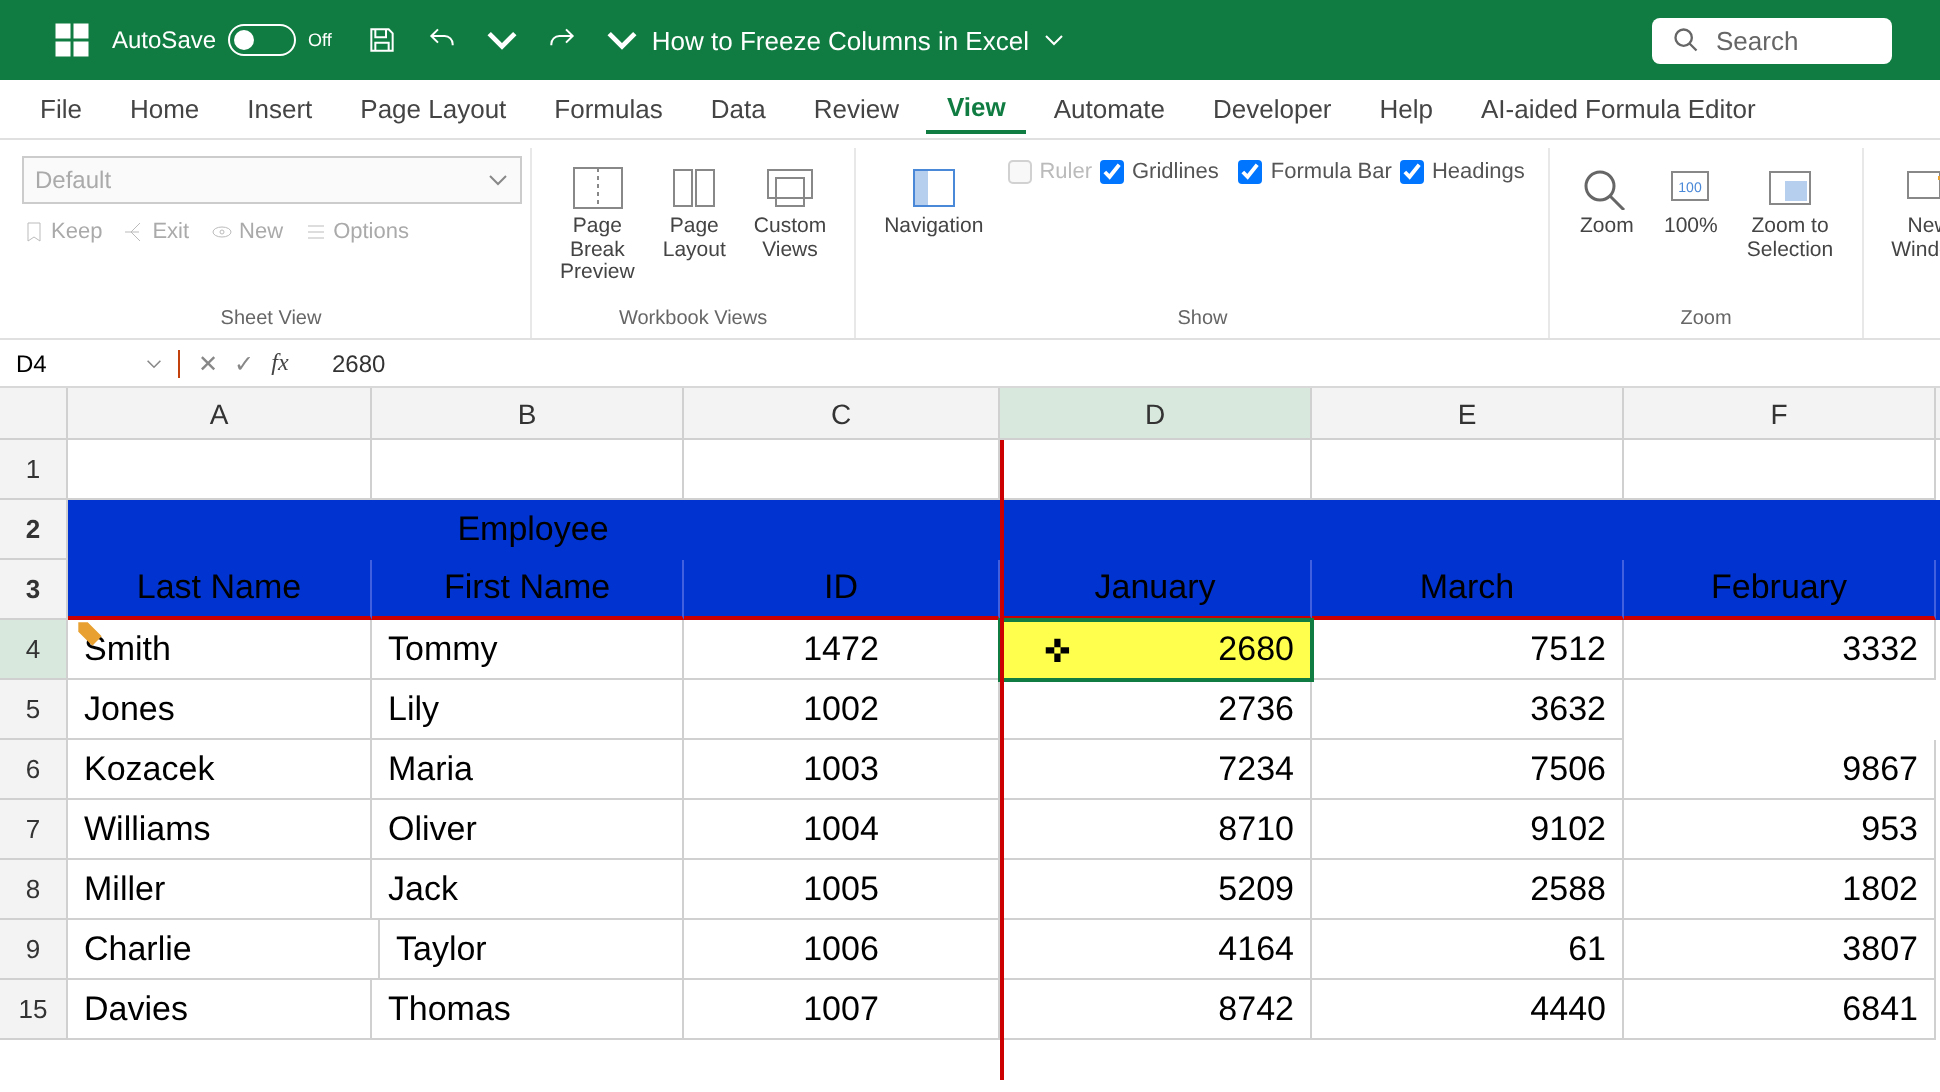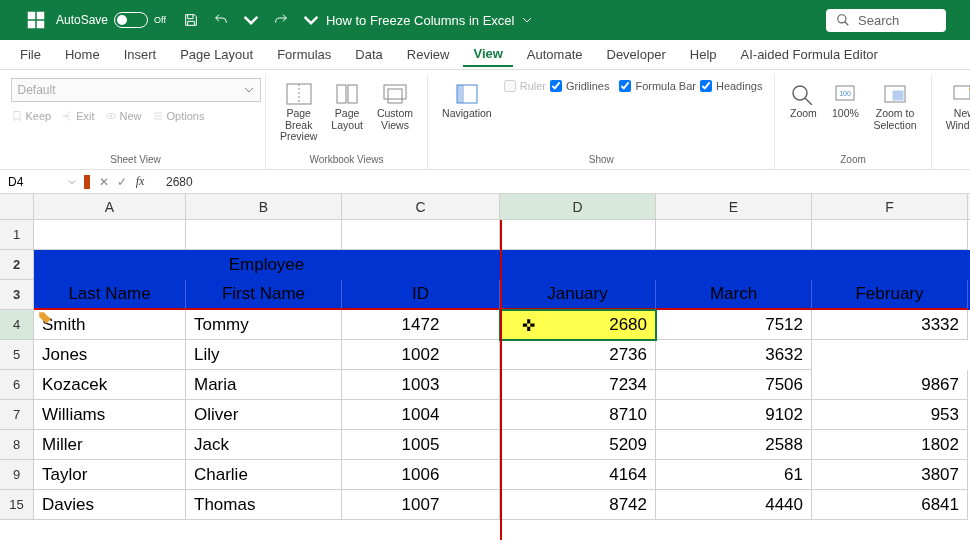--- a/index.html
+++ b/index.html
@@ -33,21 +33,21 @@
 .sv-btn { display: flex; align-items: center; gap: 3px; }
 .rb-btn { display: flex; flex-direction: column; align-items: center; gap: 2px; padding: 4px 6px; font-size: 10.5px; color: #444; text-align: center; line-height: 1.1; }
 .rb-btn.active { background: #e8f0ea; border: 1px solid #c0d8c6; border-radius: 2px; }
 .rb-icon { width: 28px; height: 24px; display: flex; align-items: center; justify-content: center; }
 .rb-icon svg { width: 26px; height: 22px; }
 .checkrow { display: flex; flex-direction: row; gap: 4px; font-size: 11px; color: #555; padding: 2px 4px; }
 .checkrow label { display: flex; align-items: center; gap: 4px; white-space: nowrap; }
 .checkrow input { width: 12px; height: 12px; }
 
 .fbar { height: 24px; border-bottom: 1px solid #d8d8d8; display: flex; align-items: center; font-size: 12px; }
-.namebox { width: 90px; border-right: 6px solid #c2410c; padding: 0 8px; display: flex; align-items: center; justify-content: space-between; }
+.namebox { width: 90px; border-right: 1px solid #c2410c; padding: 0 8px; display: flex; align-items: center; justify-content: space-between; }
 .namebox svg { width: 8px; height: 8px; }
 .fbar-btns { display: flex; gap: 2px; padding: 0 6px; color: #888; align-items: center; }
 .fbar-btns span { width: 16px; text-align: center; }
 .fbar-btns .fx { font-style: italic; font-family: serif; color: #444; }
 .fbar-val { padding: 0 12px; color: #333; }
 
 .grid-wrap { position: relative; }
 .col-headers { height: 26px; background: #f3f3f3; display: flex; border-bottom: 1px solid #d0d0d0; }
 .corner { width: 34px; border-right: 1px solid #d0d0d0; }
 .col-h { font-size: 14px; color: #333; display: flex; align-items: center; justify-content: center; border-right: 1px solid #d0d0d0; }
@@ -424,22 +424,22 @@
       <div class="rh">8</div>
       <div class="cell cA">Miller</div>
       <div class="cell cB">Jack</div>
       <div class="cell cC c">1005</div>
       <div class="cell cD r">5209</div>
       <div class="cell cE r">2588</div>
       <div class="cell cF r">1802</div>
     </div>
     <div class="grow">
       <div class="rh">9</div>
+      <div class="cell cB">Charlie</div>
       <div class="cell cA">Taylor</div>
-      <div class="cell cB">Charlie</div>
       <div class="cell cC c">1006</div>
       <div class="cell cD r">4164</div>
       <div class="cell cE r">61</div>
       <div class="cell cF r">3807</div>
     </div>
     <div class="grow">
       <div class="rh">15</div>
       <div class="cell cA">Davies</div>
       <div class="cell cB">Thomas</div>
       <div class="cell cC c">1007</div>

